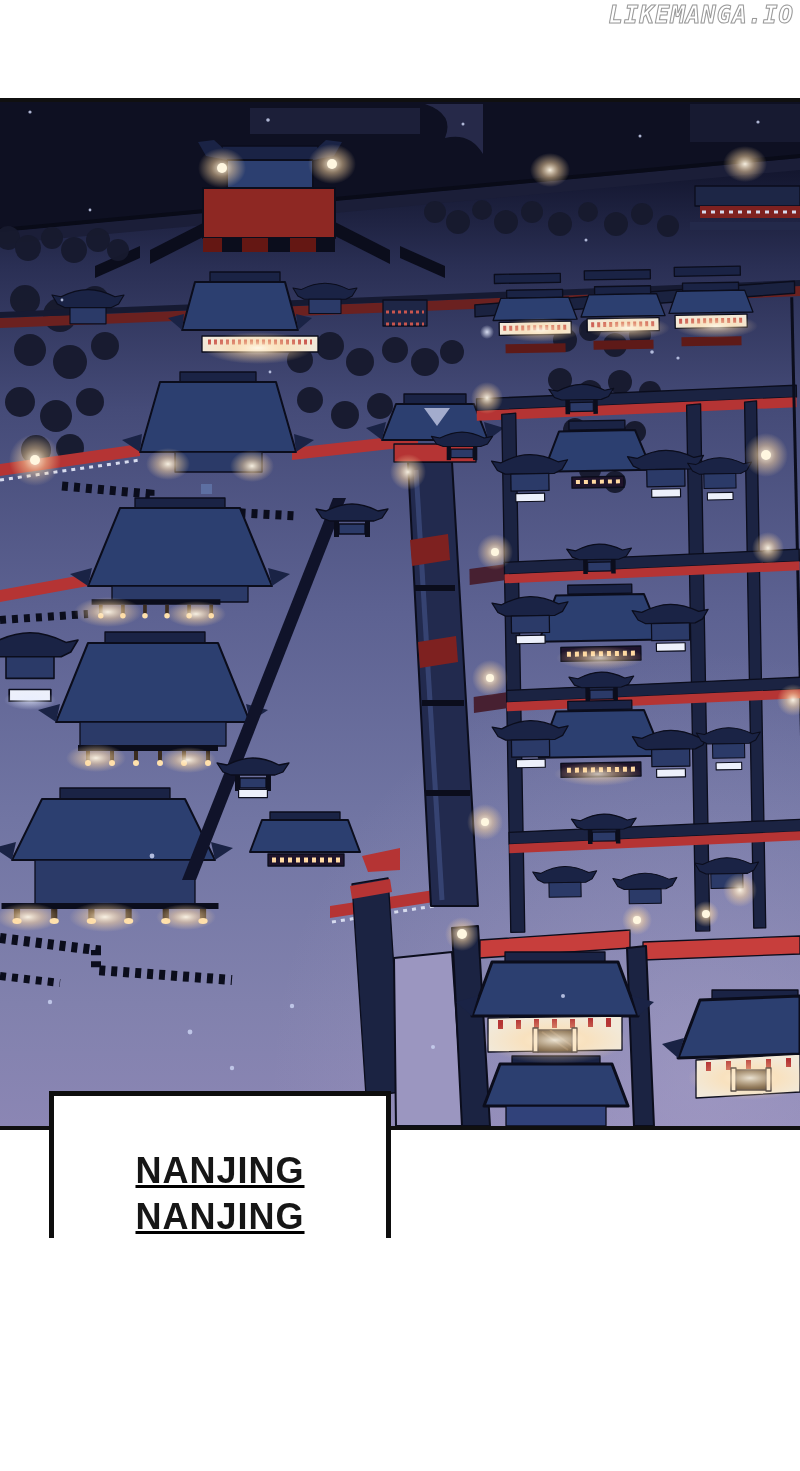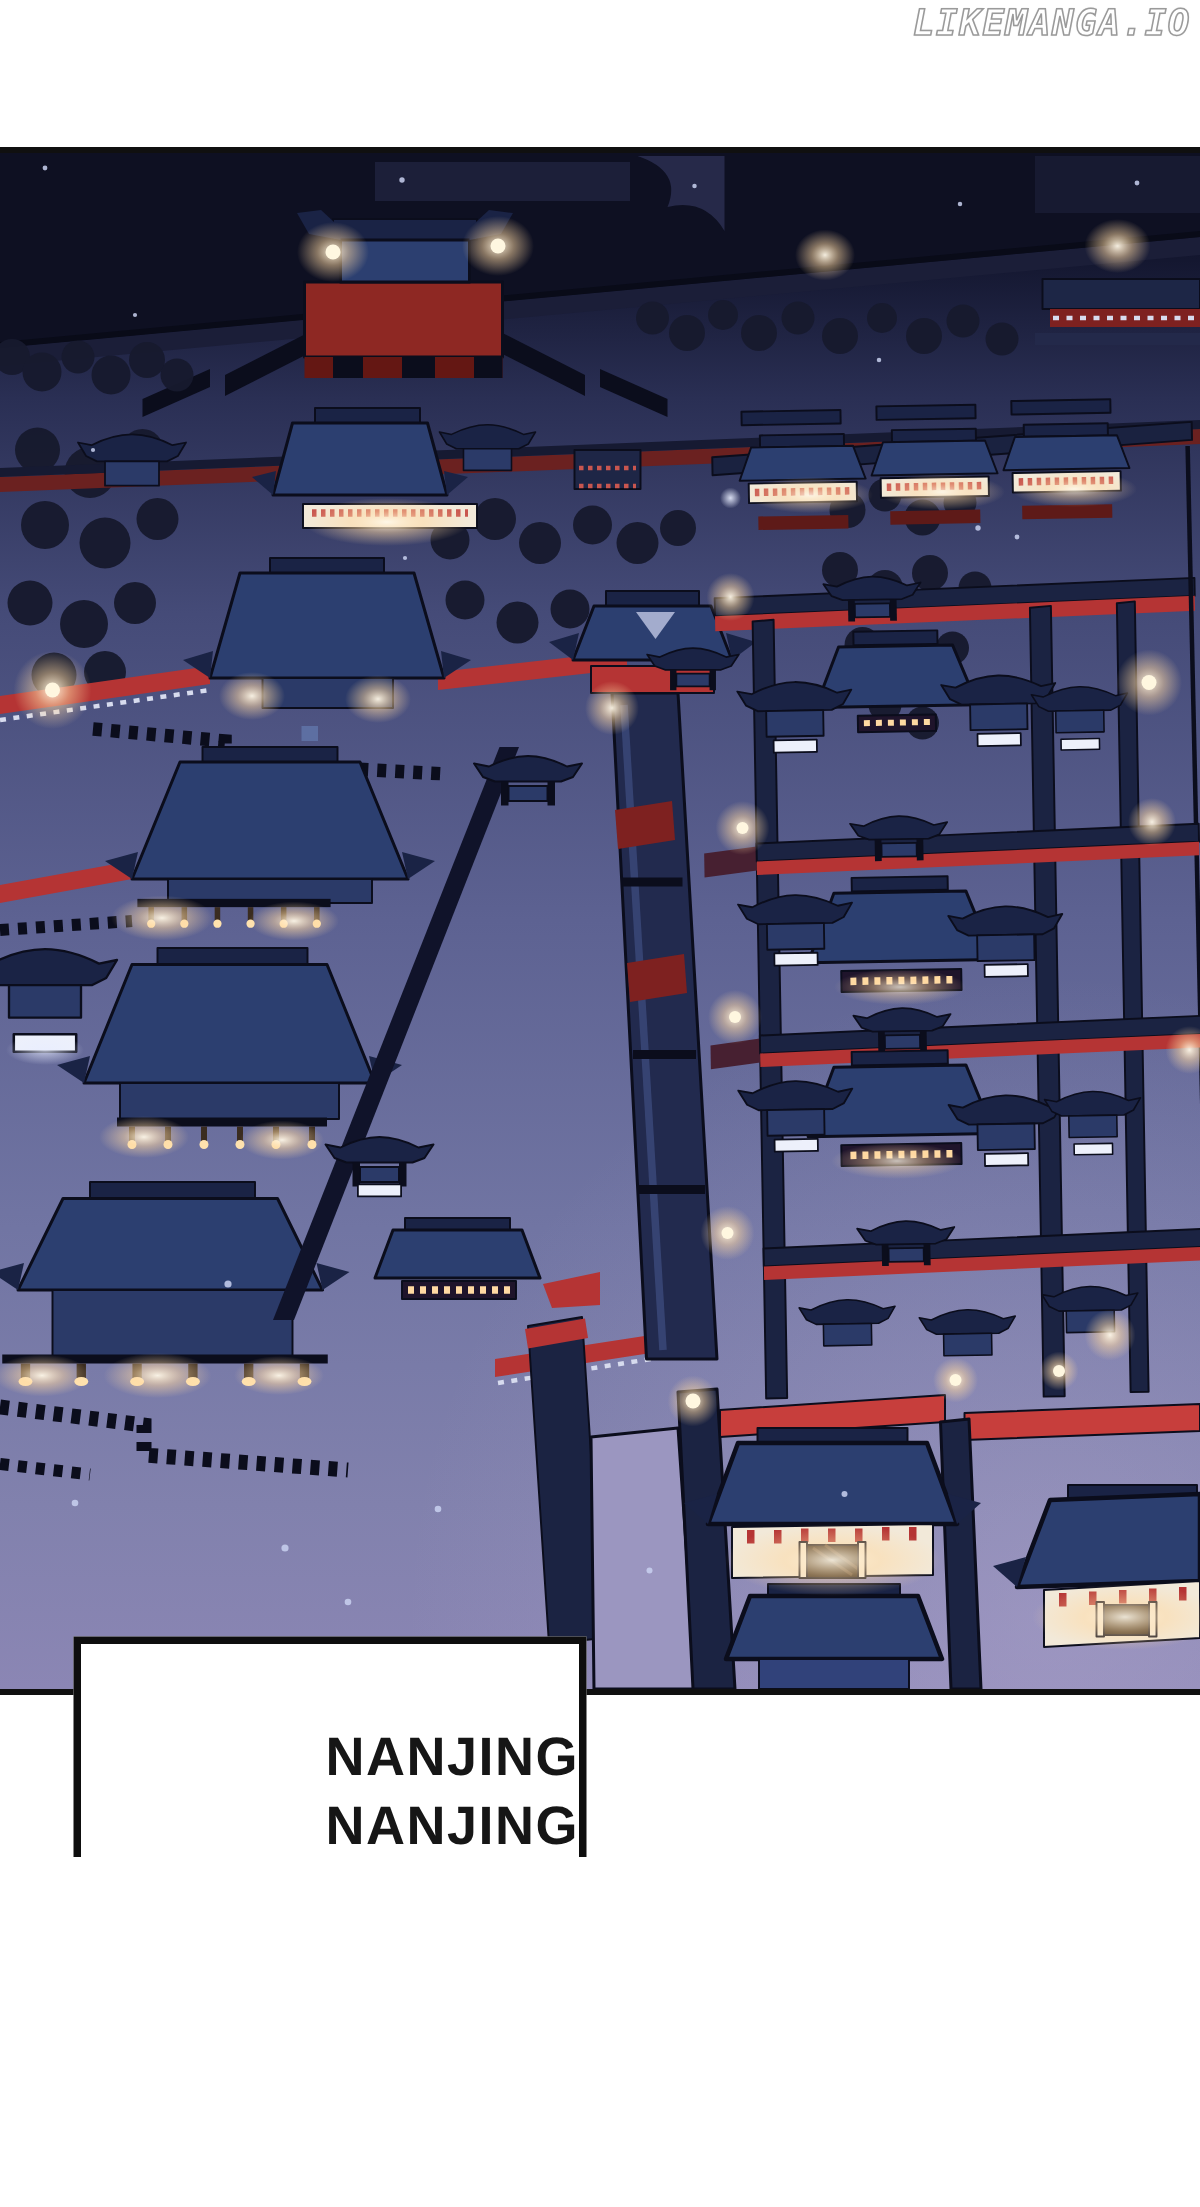--- a/index.html
+++ b/index.html
@@ -19,21 +19,21 @@
     text-shadow:0 0 1px var(--wm-outline);
   }
   .panel{
     position:absolute;top:98px;left:0;width:800px;height:1032px;box-sizing:border-box;
     border-top:4px solid var(--panel-border);border-bottom:4px solid var(--panel-border);
     background:#3f4470;overflow:hidden;
   }
   .panel svg{display:block}
   .caption-box{
     position:absolute;left:49px;top:1091px;width:342px;height:212px;box-sizing:border-box;
-    background:#ffffff;border:5px solid #0e0e0e;z-index:6;text-align:right;
+    background:#ffffff;border:5px solid #0e0e0e;z-index:6;text-align:center;text-decoration:underline;
   }
   .caption-line{
     font-family:"Liberation Sans",sans-serif;font-weight:700;font-size:36px;line-height:46px;
     letter-spacing:1px;color:var(--caption-ink);
   }
   .caption-line:first-child{margin-top:52px}
   
   .o{stroke:var(--ink);stroke-width:2;stroke-linejoin:round}
   .o1{stroke:var(--ink);stroke-width:1.3;stroke-linejoin:round}
   .o3{stroke:var(--ink);stroke-width:3;stroke-linejoin:round}

